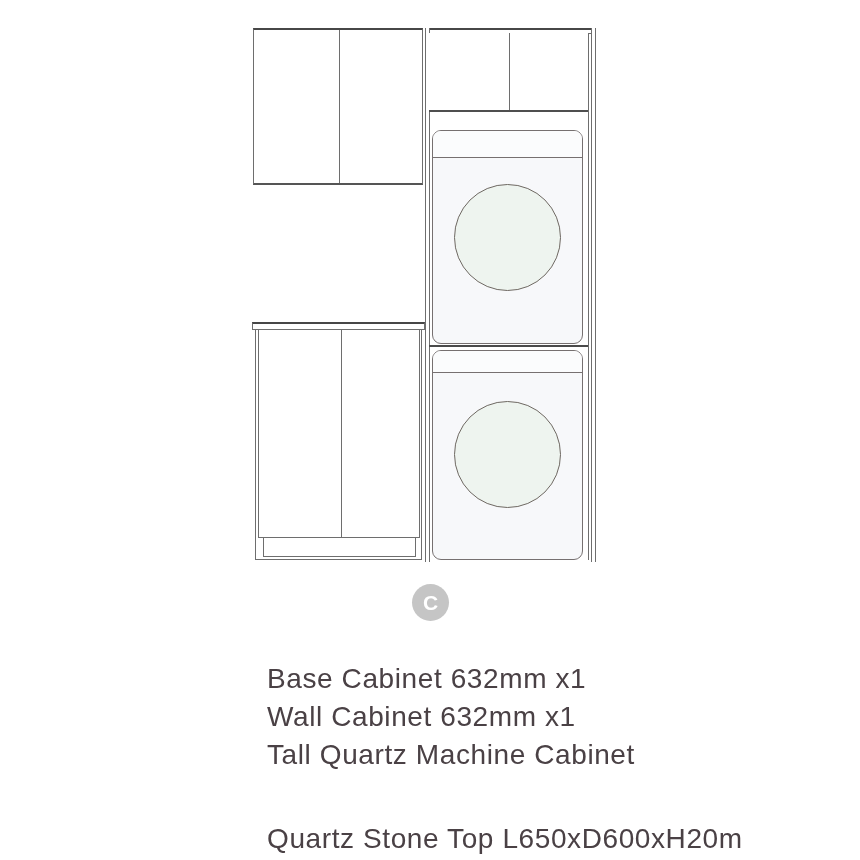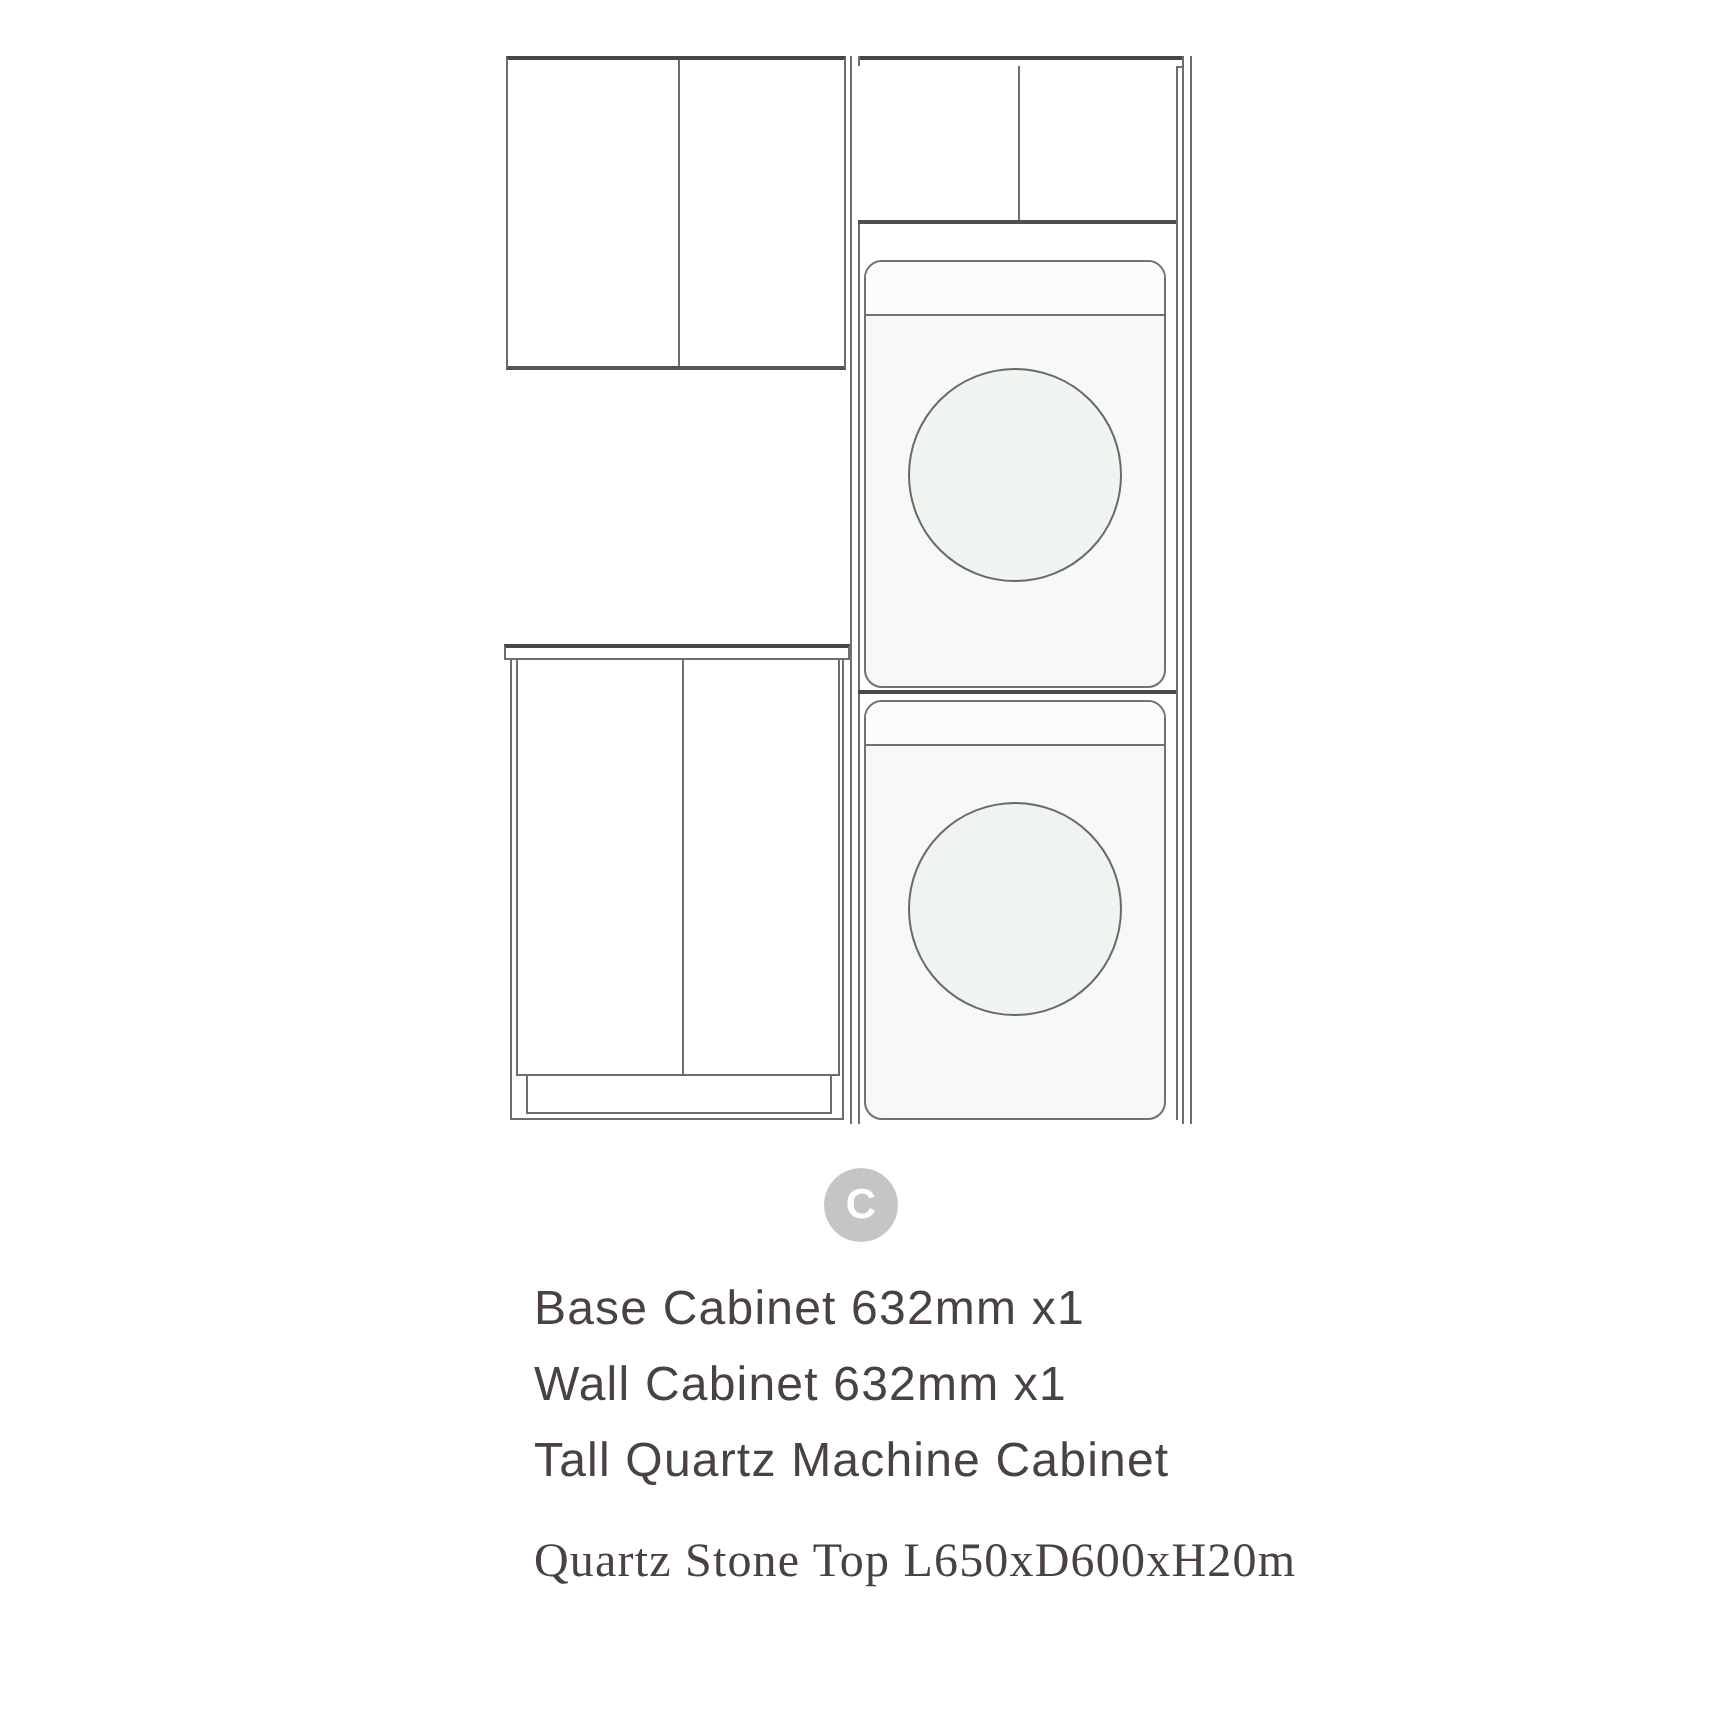--- a/index.html
+++ b/index.html
@@ -132,30 +132,31 @@
     color: #ffffff;
     display: flex; align-items: center; justify-content: center;
     font-size: 21px; font-weight: bold;
     cursor: pointer;
   }
 
   
   .spec-item {
     left: 267px;
     color: #4a4145;
-    font-size: 24px;
+    font-size: 28px;
     line-height: 26px;
     letter-spacing: 0.6px;
     white-space: nowrap;
+    margin-top: 24px;
   }
   .spec-item span { display: block; }
   .spec-item.i0 { top: 642px; }
   .spec-item.i1 { top: 680px; }
   .spec-item.i2 { top: 718px; }
-  .spec-item.i3 { top: 768px; font-family: Liberation Serif, serif; }
+  .spec-item.i3 { top: 802px; }
   .spec-item.i4 { top: 821px; }
 </style>
 </head>
 <body>
 
 <div class="canvas">
 
   <div class="abs wall-cab">
     <div class="divider"></div>
   </div>

